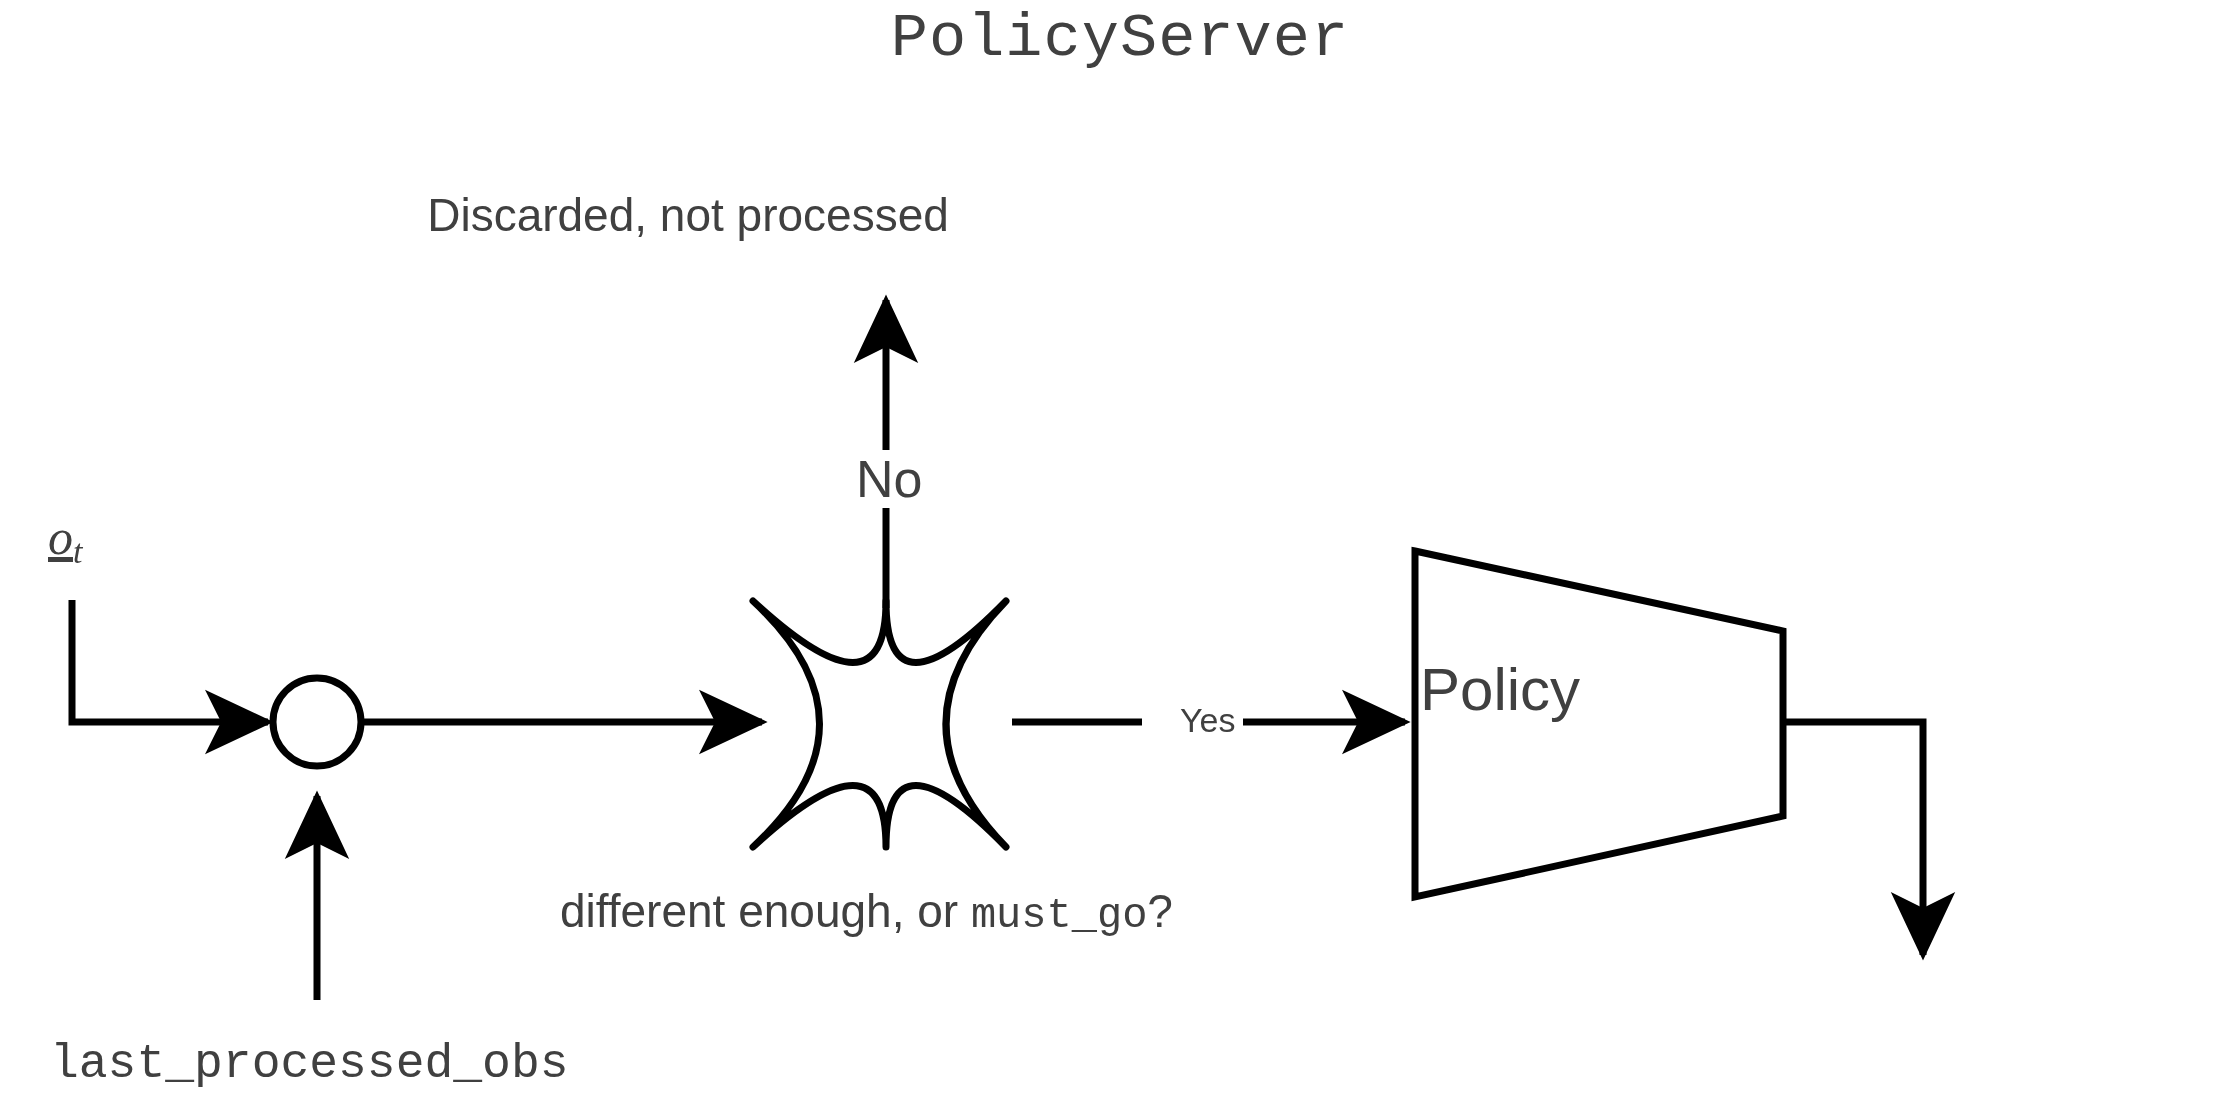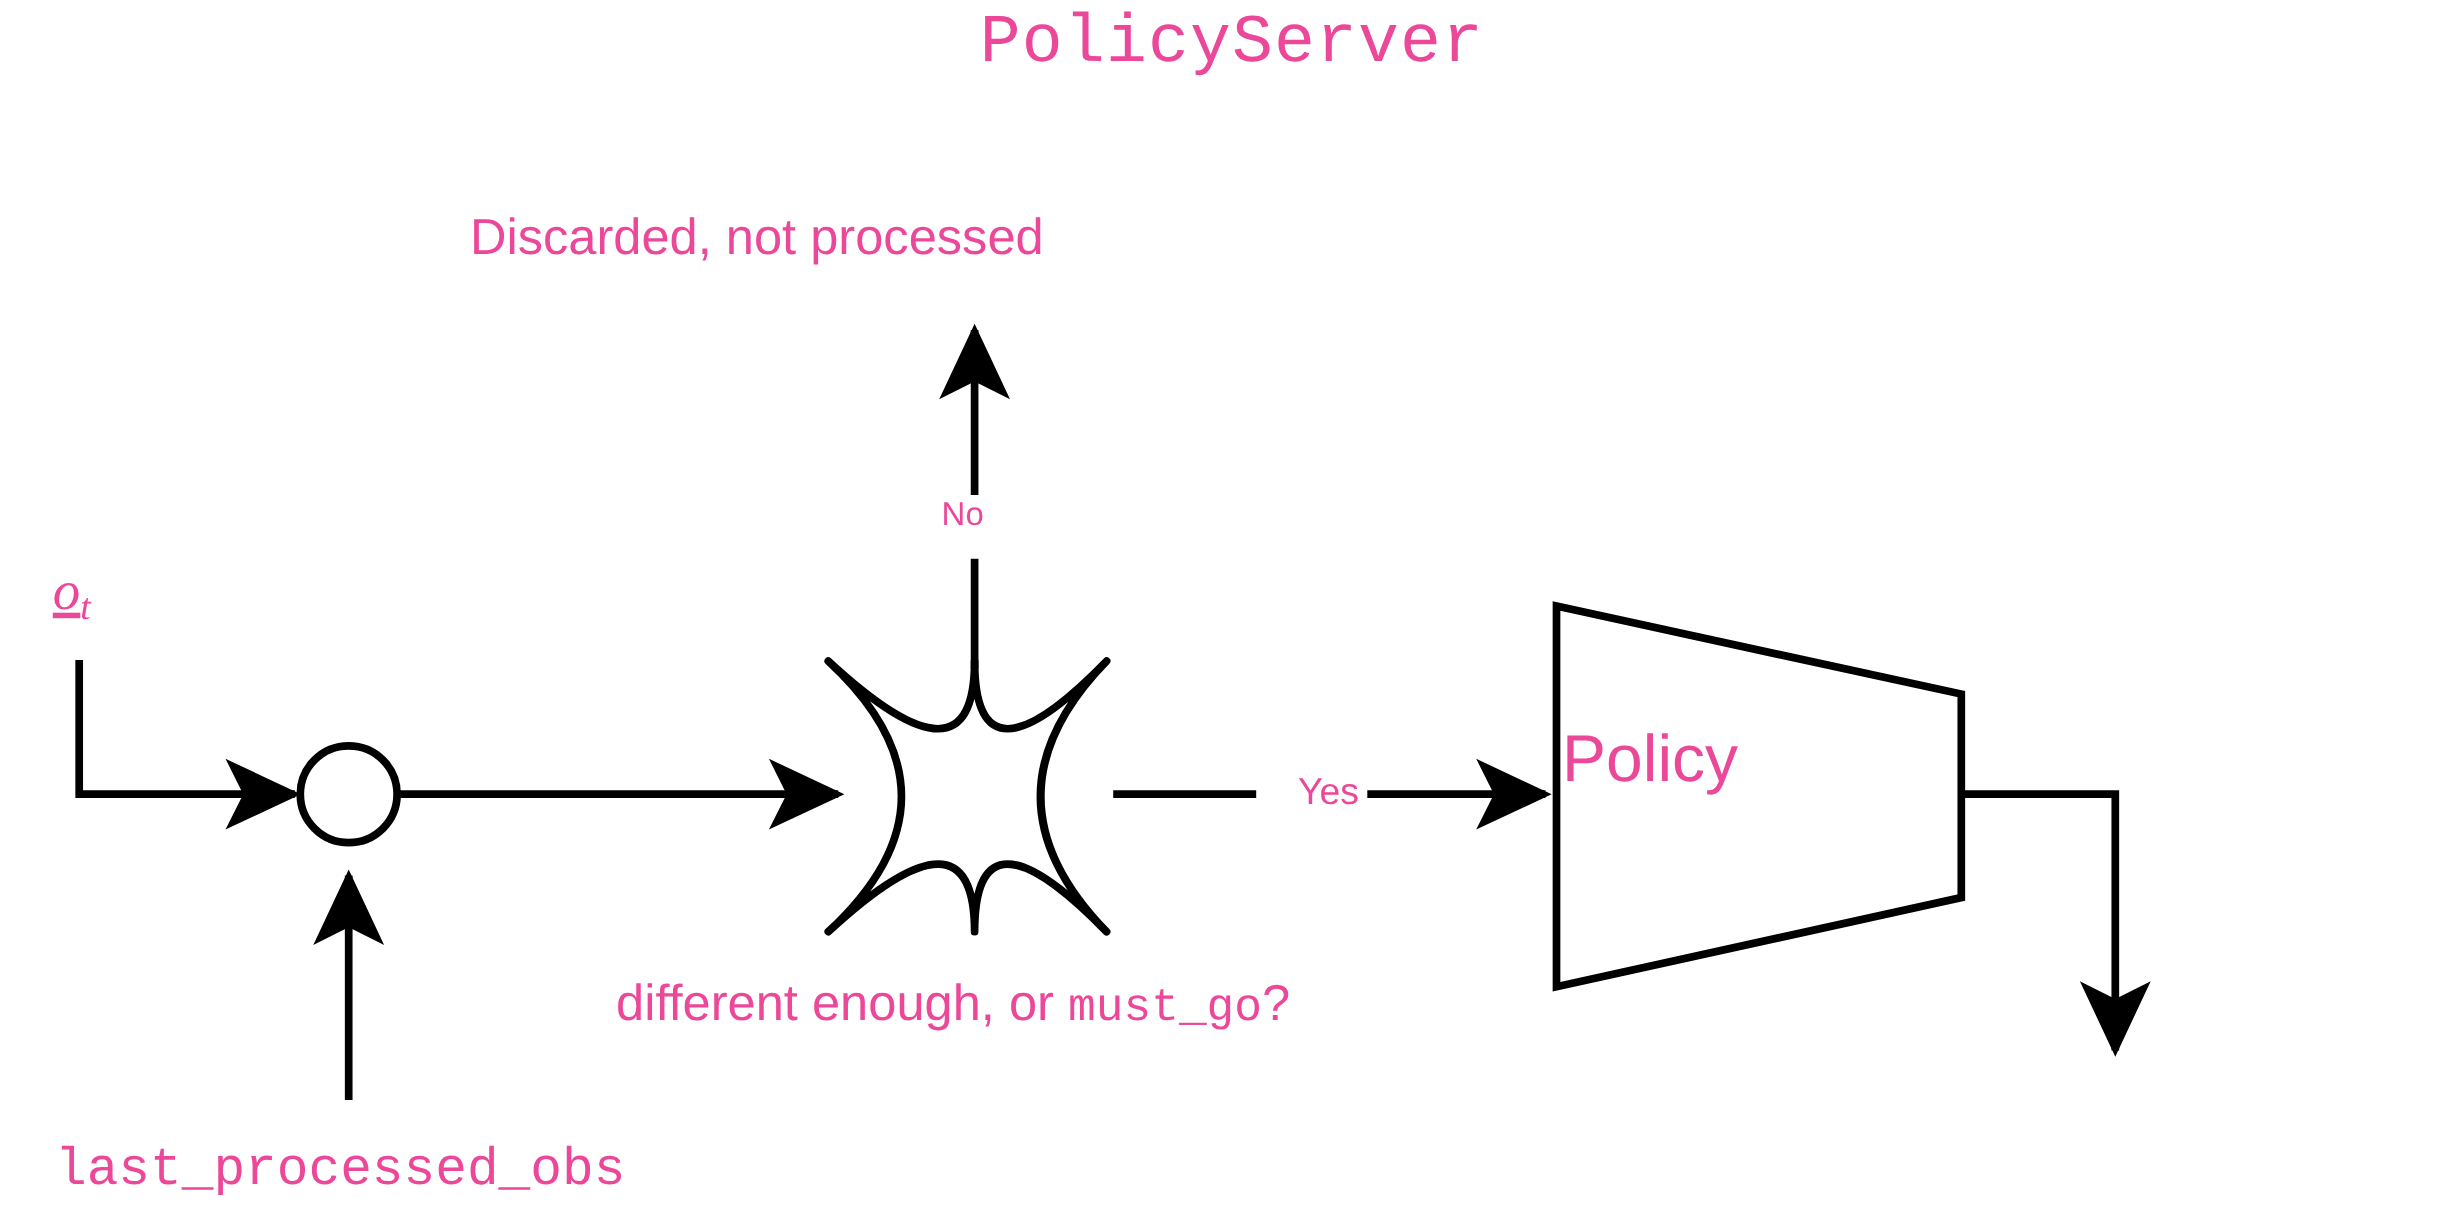--- a/index.html
+++ b/index.html
@@ -19,21 +19,21 @@
   #diagram-svg {
     position: absolute;
     left: 0;
     top: 0;
     width: 2240px;
     height: 1120px;
   }
   .lbl {
     position: absolute;
     white-space: nowrap;
-    color: #ec4899;
+    color: #404040;
     line-height: 1;
   }
   .sans { font-family: "Liberation Sans", sans-serif; }
   .mono { font-family: "Liberation Mono", monospace; }
   .serif-it { font-family: "Liberation Serif", serif; font-style: italic; }
 
   #title-policyserver {
     left: 0; right: 0;
     top: 8px;
     text-align: center;
@@ -43,21 +43,21 @@
   #label-discarded {
     left: 0; right: 0;
     top: 192px;
     text-align: center;
     font-size: 46px;
     transform: translateX(-432px);
   }
   #label-no {
     left: 850px;
     top: 450px;
-    font-size: 30px;
+    font-size: 52px;
     background: #ffffff;
     padding: 3px 6px;
   }
   #label-yes {
     left: 1144px;
     top: 700px;
     font-size: 34px;
     background: #ffffff;
     padding: 3px 8px;
     margin-left: 28px;

